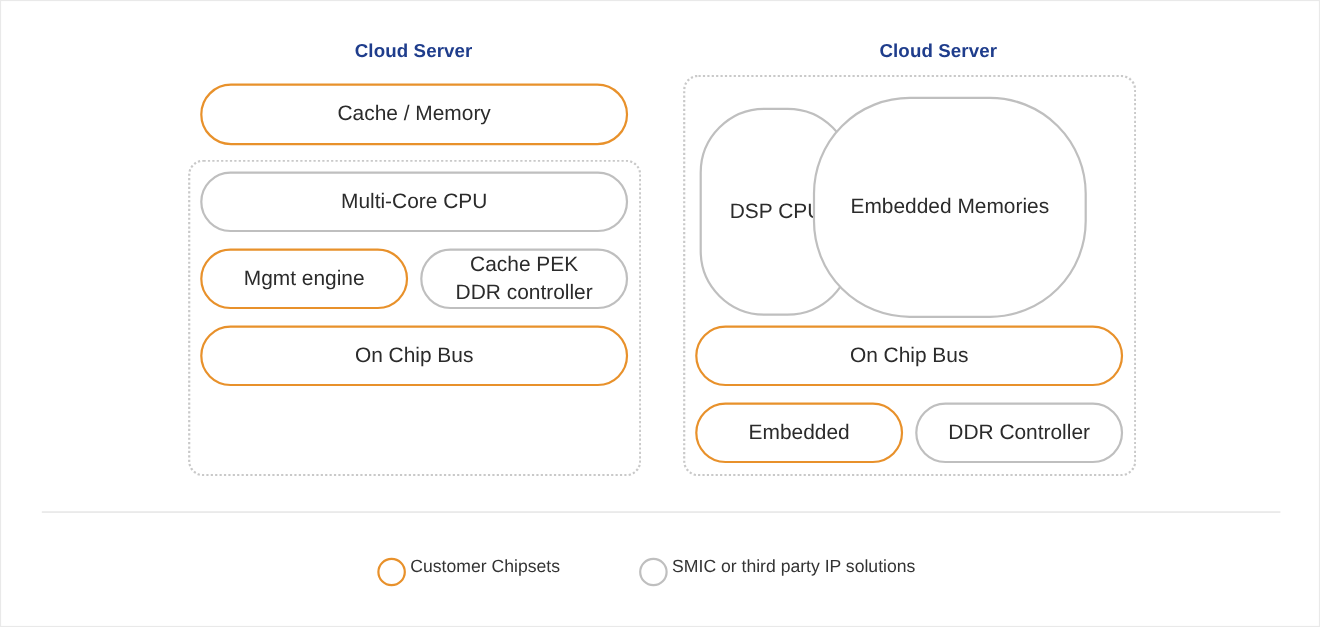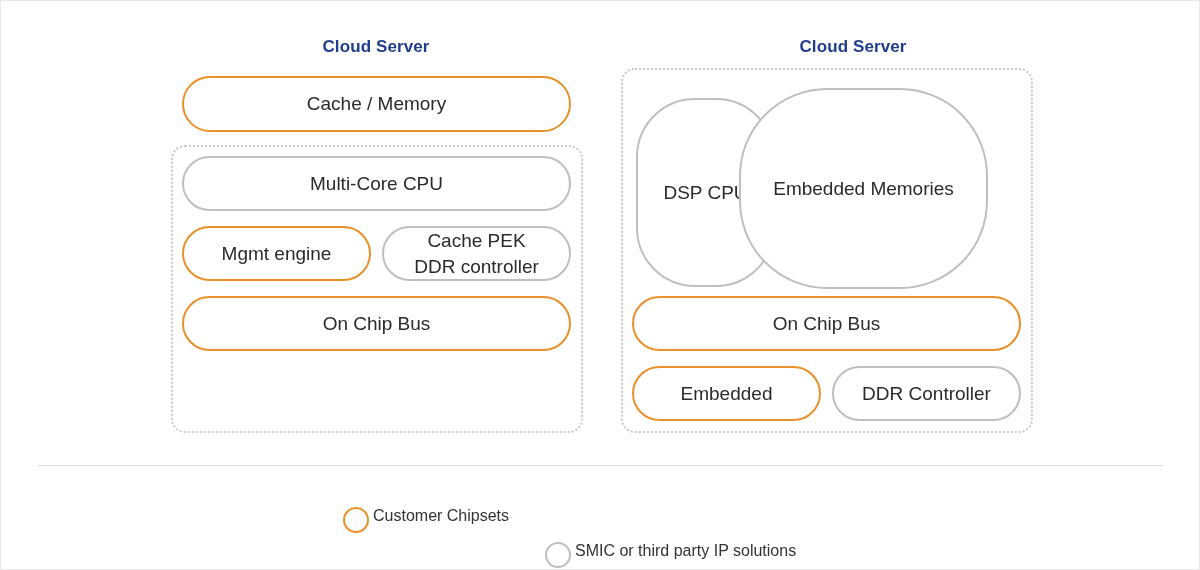--- a/index.html
+++ b/index.html
@@ -123,18 +123,18 @@
 
   <div class="block pill" style="left:831px; top:365px; width:189px; height:55px;">DDR Controller</div>
 
   <div class="divider" style="left:37px; top:464px; width:1126px;"></div>
 
   <div class="legend-item" style="left:342px; top:506px;">
     <span class="legend-swatch orange"></span>
     <span class="legend-label">Customer Chipsets</span>
   </div>
 
-  <div class="legend-item" style="left:544px; top:506px;margin-top:35px;">
+  <div class="legend-item" style="left:580px; top:506px;">
     <span class="legend-swatch"></span>
     <span class="legend-label">SMIC or third party IP solutions</span>
   </div>
 
 </div>
 
 </body></html>

